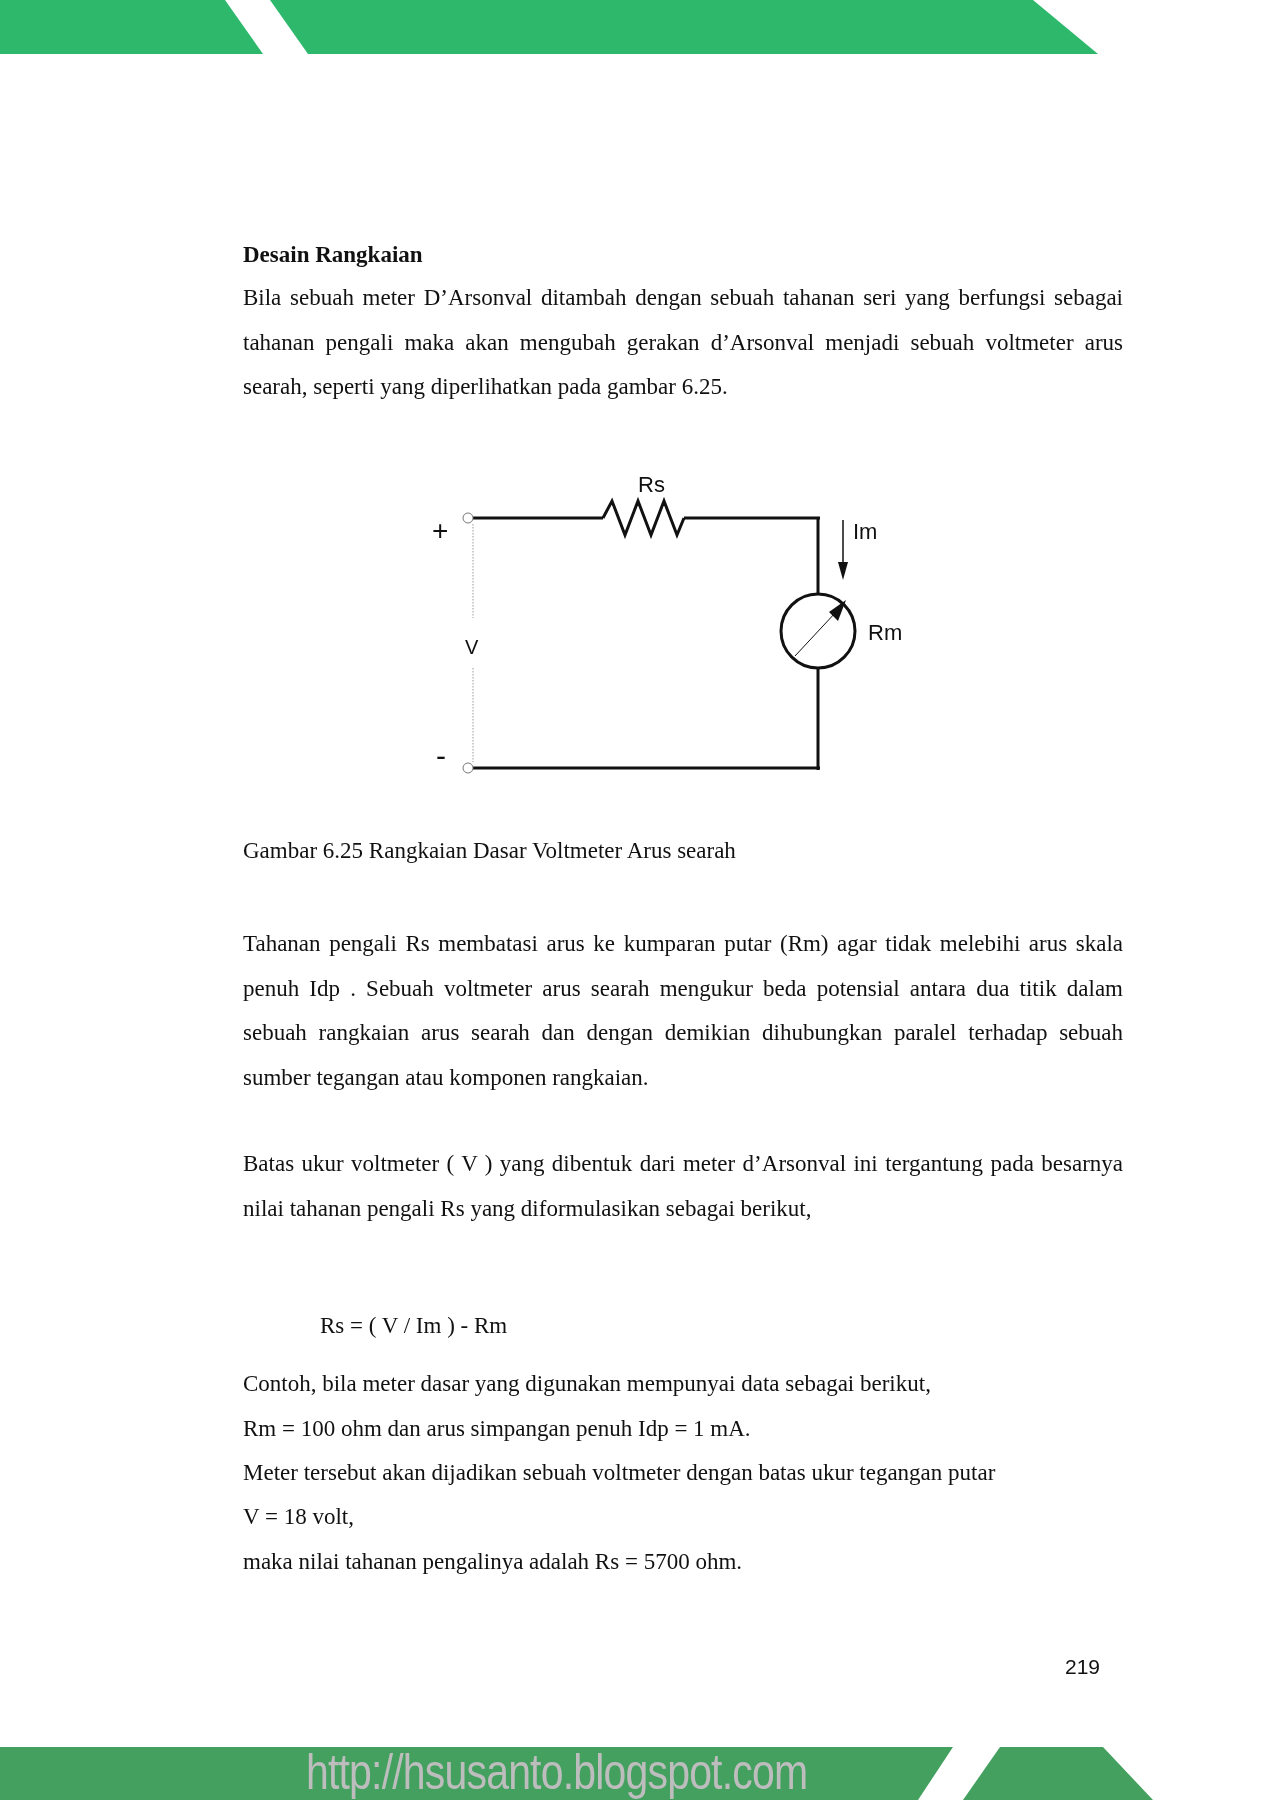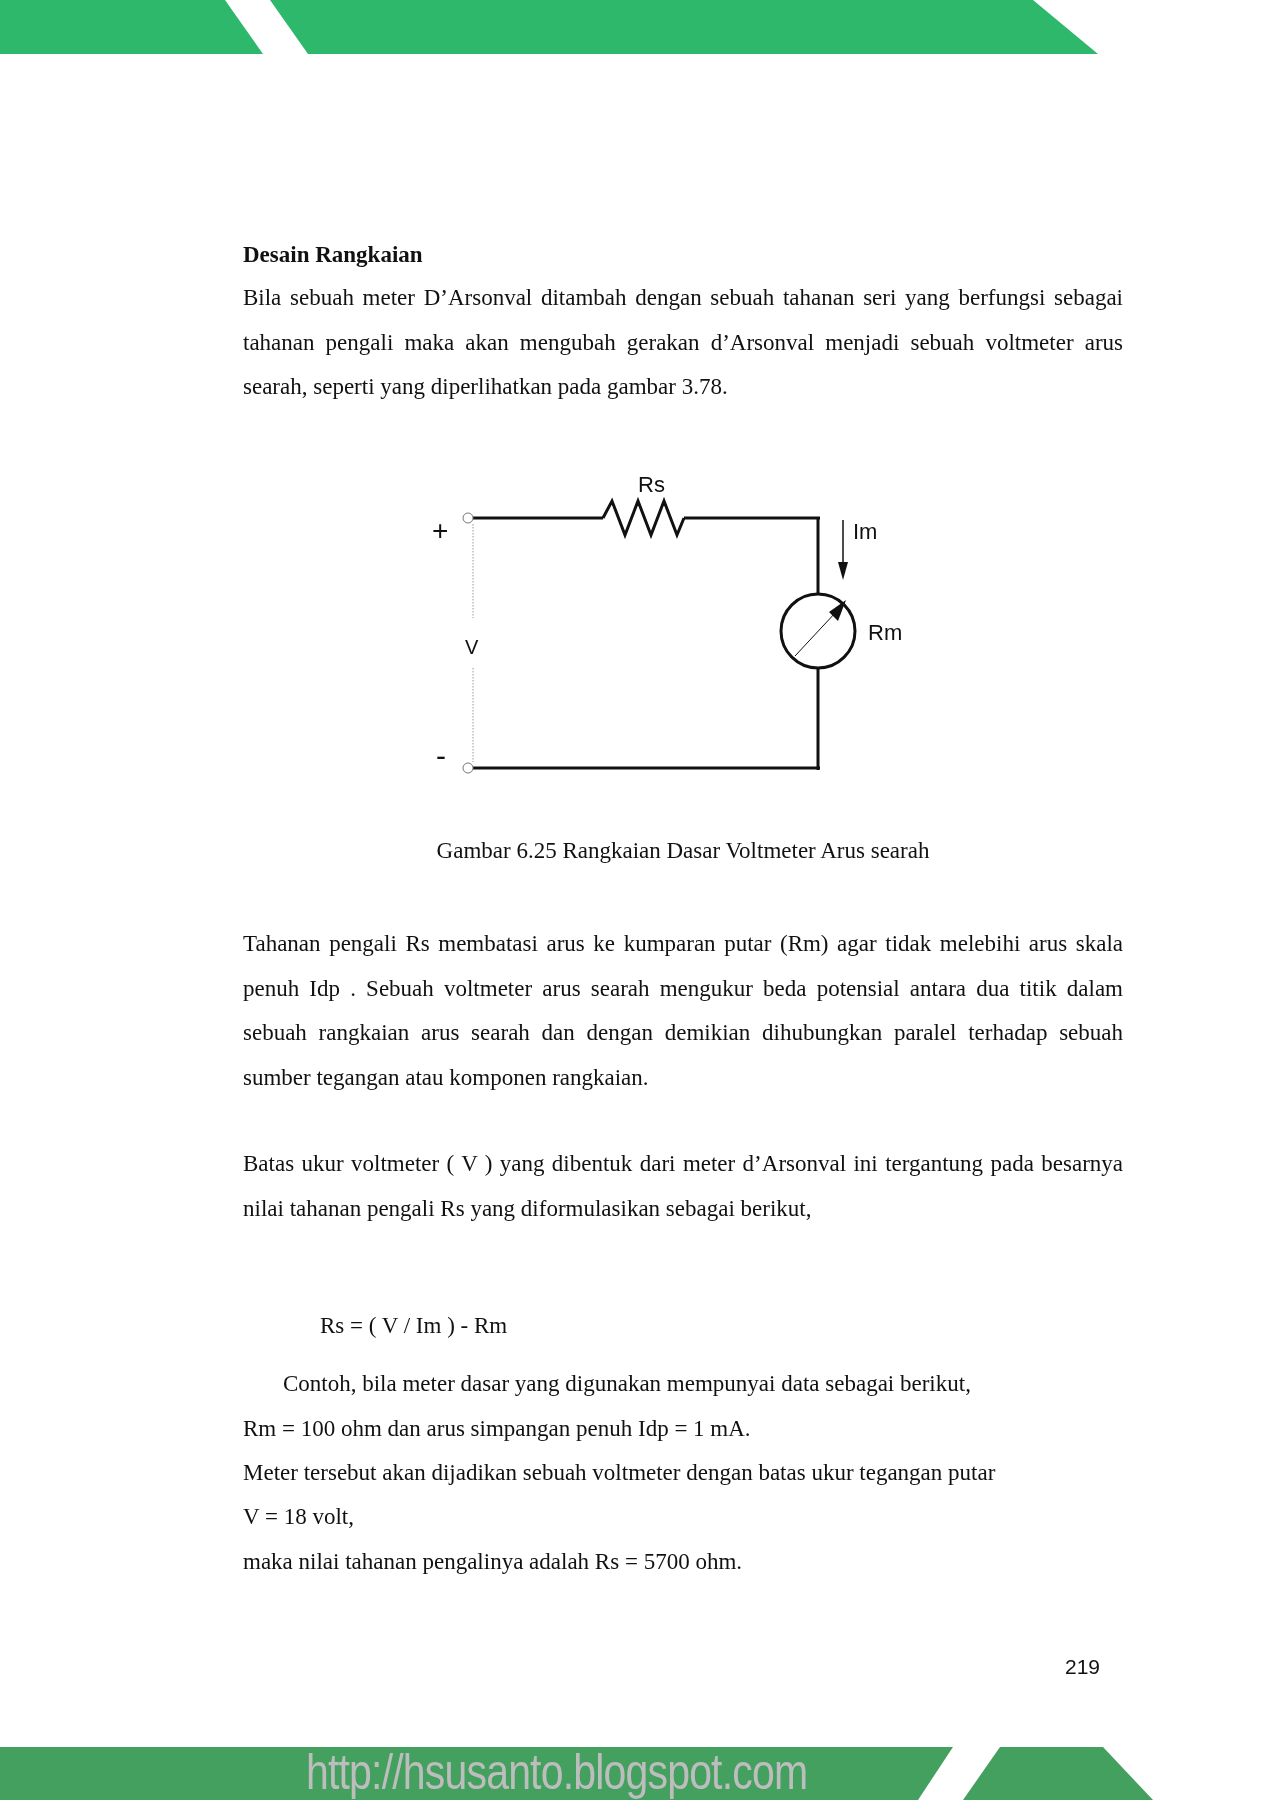--- a/index.html
+++ b/index.html
@@ -21,21 +21,21 @@
   }
   .content { position: absolute; left: 243px; width: 880px; }
   .heading { font-weight: bold; font-size: 23px; top: 242px; }
   p.para {
     position: absolute; left: 243px; width: 880px; margin: 0;
     font-size: 23px; line-height: 44.5px; text-align: justify;
     text-align-last: left;
   }
   .caption {
     position: absolute; left: 243px; width: 880px; top: 838px;
-    text-align: center; font-size: 23px;
+    font-size: 23px;
   }
   .formula { position: absolute; left: 320px; top: 1280px; font-size: 23px; margin-top: 33px; }
   .line { position: absolute; left: 243px; font-size: 23px; white-space: nowrap; }
   .page-number {
     position: absolute; left: 1065px; top: 1655px;
     font-family: "Liberation Sans", sans-serif; font-size: 21px;
   }
   #circuit { position: absolute; left: 0; top: 0; }
   .clabel { font-family: "Liberation Sans", sans-serif; font-size: 22px; fill: #111; }
 </style>
@@ -44,21 +44,21 @@
 
 <div class="band" id="top-band">
   <svg width="1272" height="54">
     <polygon points="0,0 225,0 263,54 0,54" fill="#2db86c"></polygon>
     <polygon points="270,0 1033,0 1098,54 308,54" fill="#2db86c"></polygon>
   </svg>
 </div>
 
 <div class="content heading">Desain Rangkaian</div>
 
-<p class="para" style="top:276px;">Bila sebuah meter D’Arsonval ditambah dengan sebuah tahanan seri yang berfungsi sebagai tahanan pengali maka akan mengubah gerakan d’Arsonval menjadi sebuah voltmeter arus searah, seperti yang diperlihatkan pada gambar 3.78.</p>
+<p class="para" style="top:276px;">Bila sebuah meter D’Arsonval ditambah dengan sebuah tahanan seri yang berfungsi sebagai tahanan pengali maka akan mengubah gerakan d’Arsonval menjadi sebuah voltmeter arus searah, seperti yang diperlihatkan pada gambar 6.25.</p>
 
 <svg id="circuit" width="1272" height="820">
 
   <line x1="473" y1="518" x2="603" y2="518" stroke="#111" stroke-width="3"></line>
 
   <polyline points="603,518 612,501 625,535 638,501 651,535 664,501 677,535 684,518" fill="none" stroke="#111" stroke-width="3" stroke-linejoin="miter"></polyline>
 
   <line x1="684" y1="518" x2="820" y2="518" stroke="#111" stroke-width="3"></line>
 
   <line x1="818" y1="517" x2="818" y2="593" stroke="#111" stroke-width="3"></line>
@@ -90,21 +90,21 @@
 </svg>
 
 <div class="caption">Gambar 6.25 Rangkaian Dasar Voltmeter Arus searah</div>
 
 <p class="para" style="top:922px;">Tahanan pengali Rs membatasi arus ke kumparan putar  (Rm) agar tidak melebihi arus skala penuh Idp . Sebuah voltmeter arus searah mengukur beda potensial antara dua titik dalam sebuah rangkaian arus searah dan dengan demikian dihubungkan paralel terhadap sebuah sumber tegangan atau komponen rangkaian.</p>
 
 <p class="para" style="top:1142px;">Batas ukur voltmeter ( V ) yang dibentuk dari meter d’Arsonval ini tergantung pada besarnya nilai tahanan pengali Rs yang diformulasikan sebagai berikut,</p>
 
 <div class="formula">Rs = ( V / Im ) - Rm</div>
 
-<div class="line" style="top:1371px;margin-left:40px;">Contoh, bila meter dasar yang digunakan mempunyai data sebagai berikut,</div>
+<div class="line" style="top:1371px;">Contoh, bila meter dasar yang digunakan mempunyai data sebagai berikut,</div>
 <div class="line" style="top:1416px;">Rm = 100 ohm dan arus simpangan penuh Idp = 1 mA.</div>
 <div class="line" style="top:1460px;">Meter tersebut akan dijadikan sebuah voltmeter dengan batas ukur tegangan putar</div>
 <div class="line" style="top:1504px;">V = 18 volt,</div>
 <div class="line" style="top:1549px;">maka nilai tahanan pengalinya adalah  Rs = 5700 ohm.</div>
 
 <div class="page-number">219</div>
 
 <div class="band" id="bottom-band">
   <svg width="1272" height="56">
     <polygon points="0,3 953,3 918,56 0,56" fill="#43a05f"></polygon>

